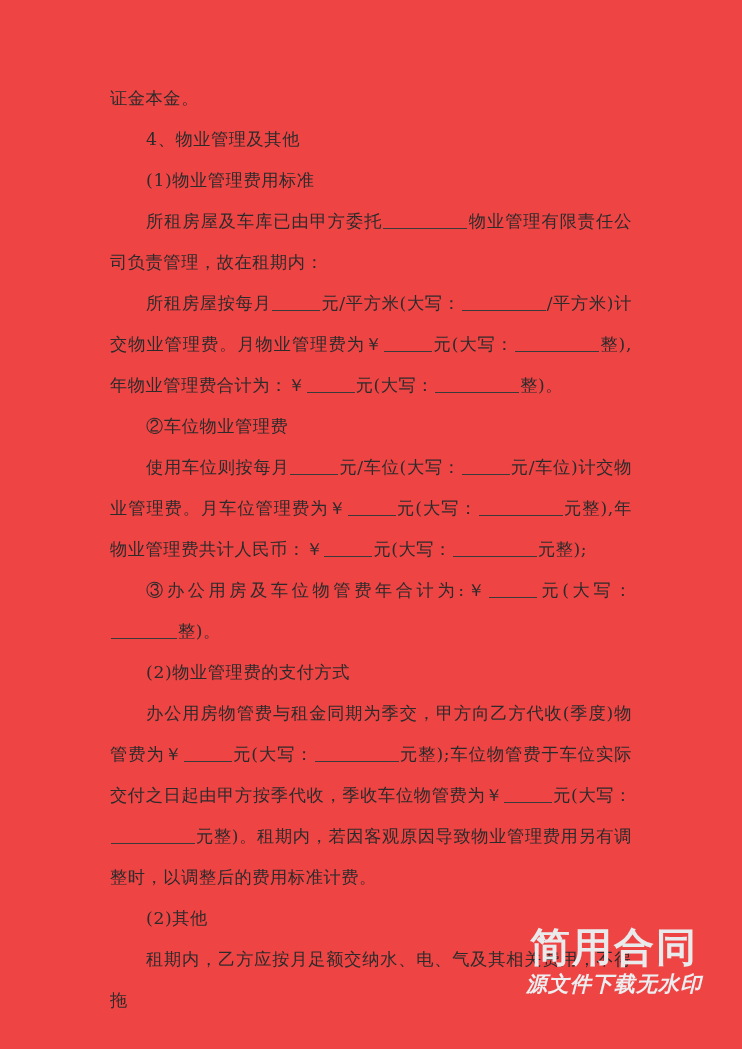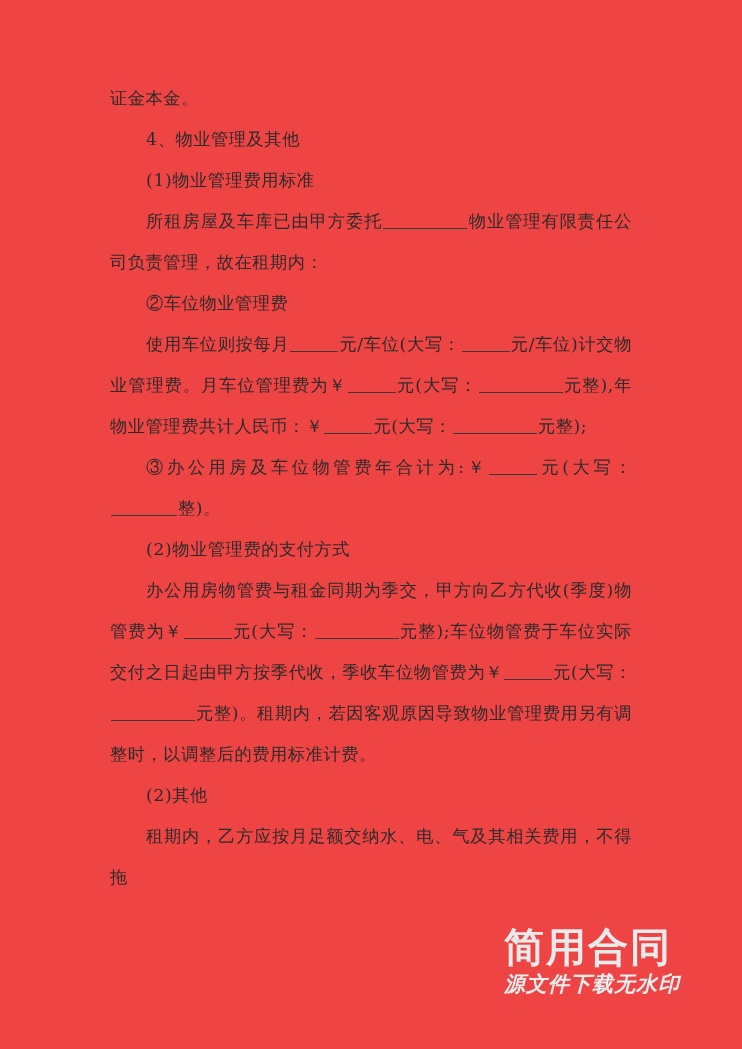--- a/index.html
+++ b/index.html
@@ -58,24 +58,24 @@
     height: 0.92em;
     margin: 0 1px;
   }
   .blank-s  { width: 48px; }
   .blank-m  { width: 66px; }
   .blank-l  { width: 84px; }
 
   
   .watermark {
     position: absolute;
-    right: 2px;
+    right: 10px;
     bottom: 52px;
     width: 236px;
-    text-align: left;
+    text-align: center;
     user-select: none;
     pointer-events: none;
   }
   .watermark-main {
     font-family: "DejaVu Sans", "Liberation Sans", sans-serif;
     font-size: 40px;
     font-weight: 700;
     letter-spacing: 2px;
     color: #e9eaec;
     line-height: 44px;
@@ -102,20 +102,21 @@
 
     <p class="para indent-0"><span>证金本金。</span></p>
 
     <p class="para indent-2"><span>4、物业管理及其他</span></p>
 
     <p class="para indent-2"><span>(1)物业管理费用标准</span></p>
 
     <p class="para indent-2"><span>所租房屋及车库已由甲方委托</span><span class="blank blank-l"></span><span>物业管理有限责任公司负责管理，故在租期内：</span></p>
 
 
+    <p class="para indent-2"><span>所租房屋按每月</span><span class="blank blank-s"></span><span>元/平方米(大写：</span><span class="blank blank-l"></span><span>/平方米)计交物业管理费。月物业管理费为￥</span><span class="blank blank-s"></span><span>元(大写：</span><span class="blank blank-l"></span><span>整),年物业管理费合计为：￥</span><span class="blank blank-s"></span><span>元(大写：</span><span class="blank blank-l"></span><span>整)。</span></p>
 
     <p class="para indent-2"><span>②车位物业管理费</span></p>
 
     <p class="para indent-2"><span>使用车位则按每月</span><span class="blank blank-s"></span><span>元/车位(大写：</span><span class="blank blank-s"></span><span>元/车位)计交物业管理费。月车位管理费为￥</span><span class="blank blank-s"></span><span>元(大写：</span><span class="blank blank-l"></span><span>元整),年物业管理费共计人民币：￥</span><span class="blank blank-s"></span><span>元(大写：</span><span class="blank blank-l"></span><span>元整);</span></p>
 
     <p class="para indent-2"><span>③办公用房及车位物管费年合计为:￥</span><span class="blank blank-s"></span><span>元(大写：</span><span class="blank blank-m"></span><span>整)。</span></p>
 
     <p class="para indent-2"><span>(2)物业管理费的支付方式</span></p>
 
     <p class="para indent-2"><span>办公用房物管费与租金同期为季交，甲方向乙方代收(季度)物管费为￥</span><span class="blank blank-s"></span><span>元(大写：</span><span class="blank blank-l"></span><span>元整);车位物管费于车位实际交付之日起由甲方按季代收，季收车位物管费为￥</span><span class="blank blank-s"></span><span>元(大写：</span><span class="blank blank-l"></span><span>元整)。租期内，若因客观原因导致物业管理费用另有调整时，以调整后的费用标准计费。</span></p>

